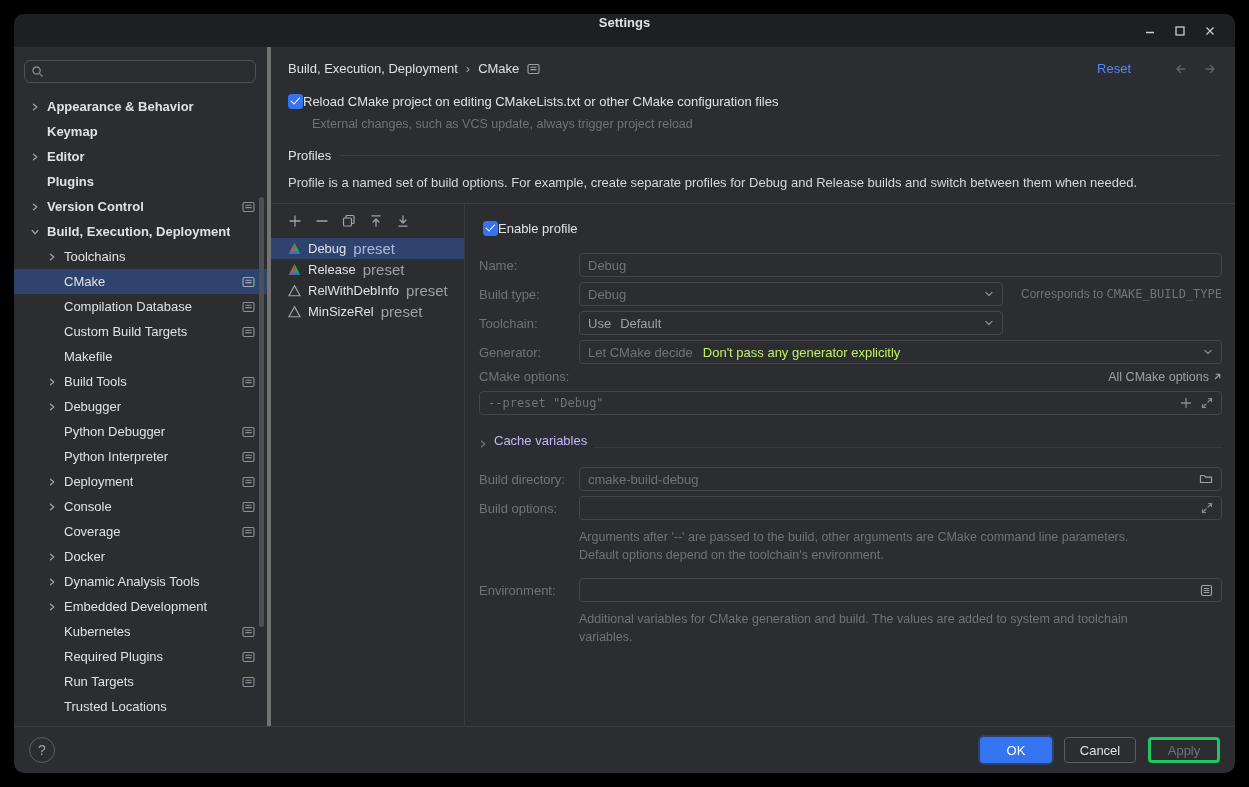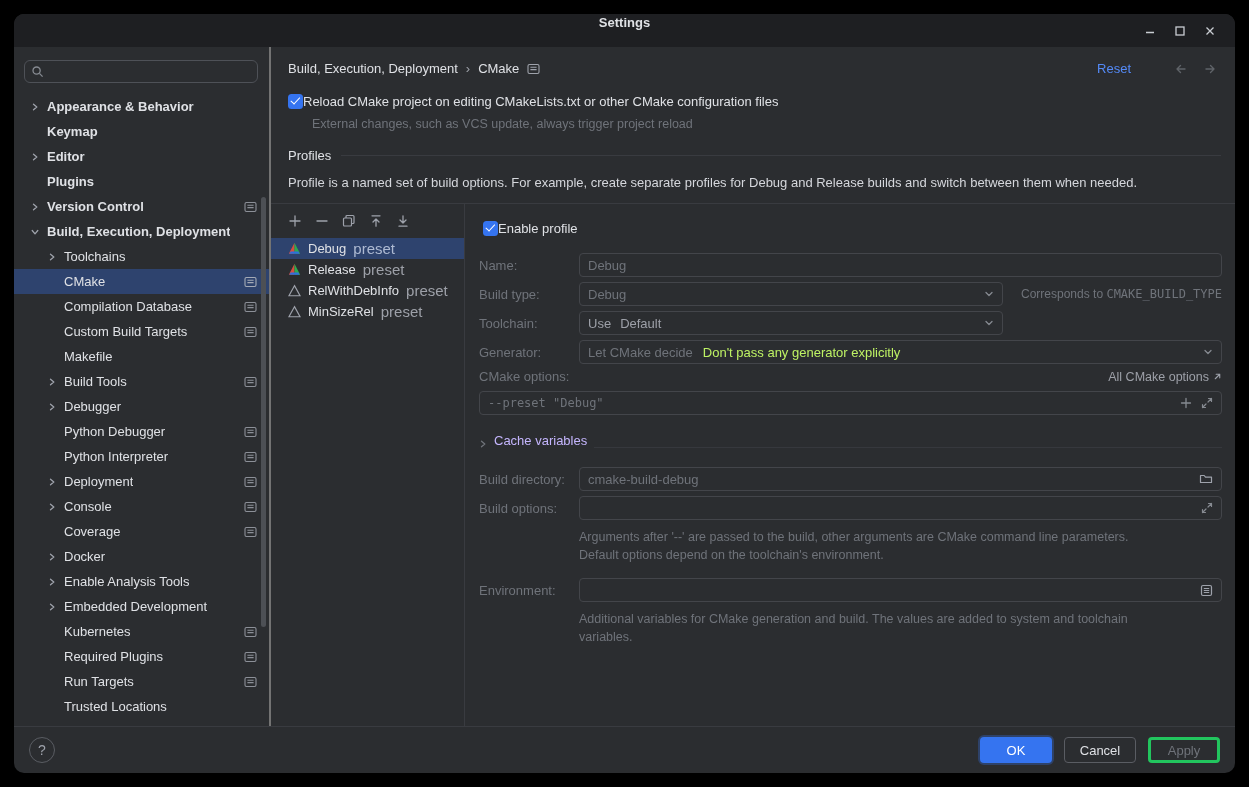--- a/index.html
+++ b/index.html
@@ -28,21 +28,21 @@
     display: flex; align-items: center; justify-content: center;
     font-weight: 700; font-size: 13px; color: #dfe1e5; pointer-events: none;
   }
   .win-controls { position: absolute; right: 10px; top: 0; height: 33px; display: flex; align-items: center; }
   .win-btn { width: 30px; height: 33px; display: flex; align-items: center; justify-content: center; cursor: pointer; }
 
   
   .dbody { flex: 1; display: flex; min-height: 0; }
 
   
-  .sidebar { width: 257px; flex: 0 0 auto; border-right: 2px solid #737373; position: relative; overflow: hidden; }
+  .sidebar { width: 257px; flex: 0 0 auto; border-right: 4px solid #737373; position: relative; overflow: hidden; }
   .searchbox {
     margin: 13px 11px 11px 10px; height: 23px;
     border: 1px solid #4e5157; border-radius: 6px;
     display: flex; align-items: center; padding: 0 6px; gap: 5px;
   }
   .searchbox input {
     flex: 1; background: transparent; border: none; outline: none;
     color: #dfe1e5; font: 13px "Liberation Sans", sans-serif; min-width: 0;
   }
   .tree { }
@@ -371,21 +371,21 @@
             </span>
           <span class="tlabel">Docker</span>
         </div>
 
         <div class="trow sub">
           <span class="twisty">
               <svg width="8" height="8" viewBox="0 0 8 8">
                 <path d="M2.5 1.2 L5.8 4 L2.5 6.8" fill="none" stroke="#9ea2ab" stroke-width="1.3" stroke-linecap="round" stroke-linejoin="round"></path>
               </svg>
             </span>
-          <span class="tlabel">Enable Analysis Tools</span>
+          <span class="tlabel">Dynamic Analysis Tools</span>
         </div>
 
         <div class="trow sub">
           <span class="twisty">
               <svg width="8" height="8" viewBox="0 0 8 8">
                 <path d="M2.5 1.2 L5.8 4 L2.5 6.8" fill="none" stroke="#9ea2ab" stroke-width="1.3" stroke-linecap="round" stroke-linejoin="round"></path>
               </svg>
             </span>
           <span class="tlabel">Embedded Development</span>
         </div>

